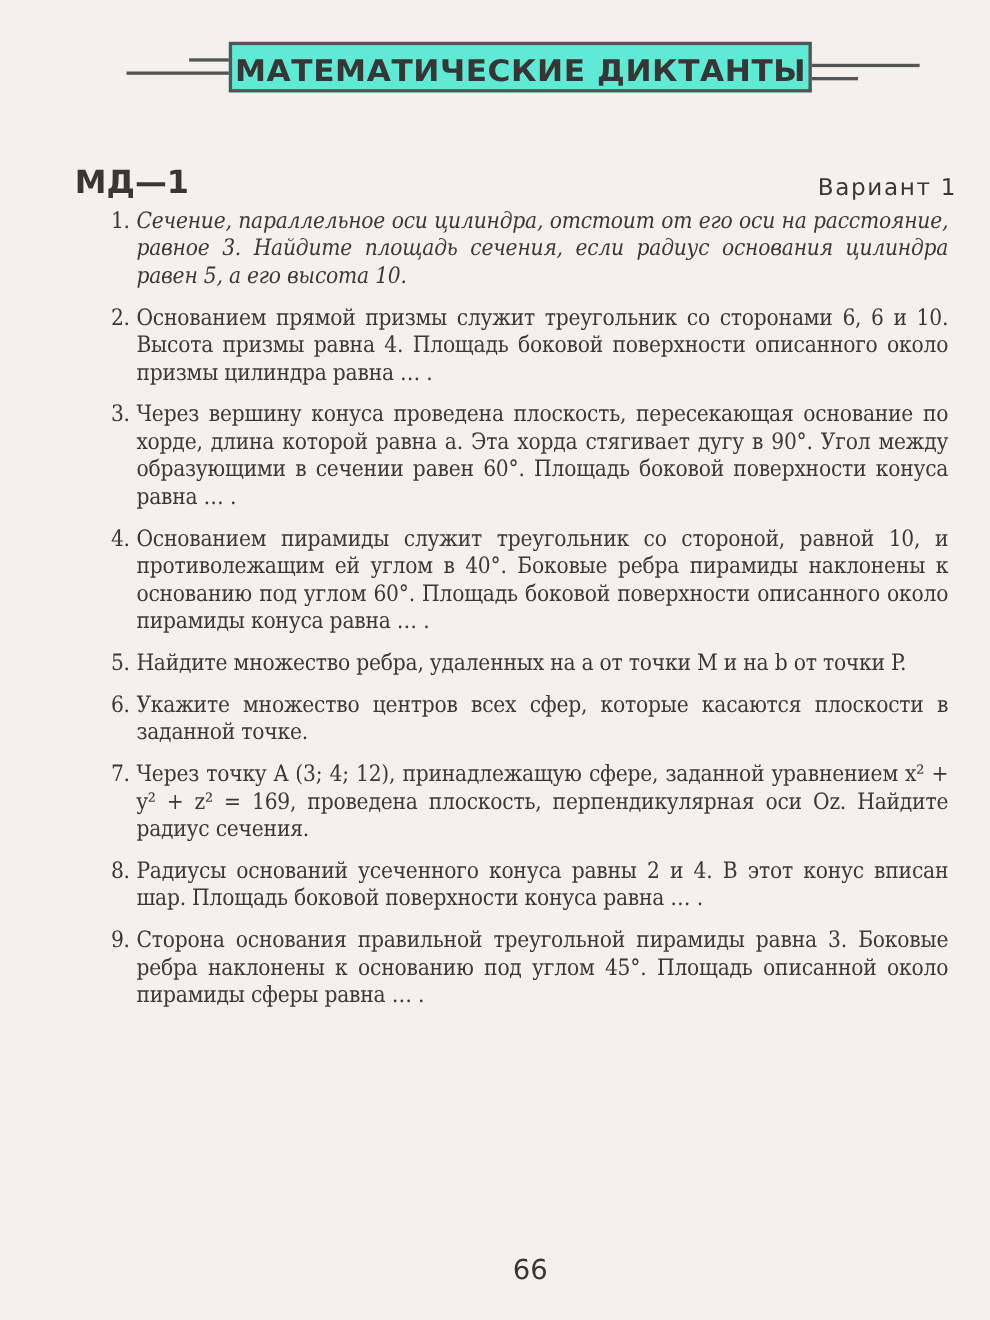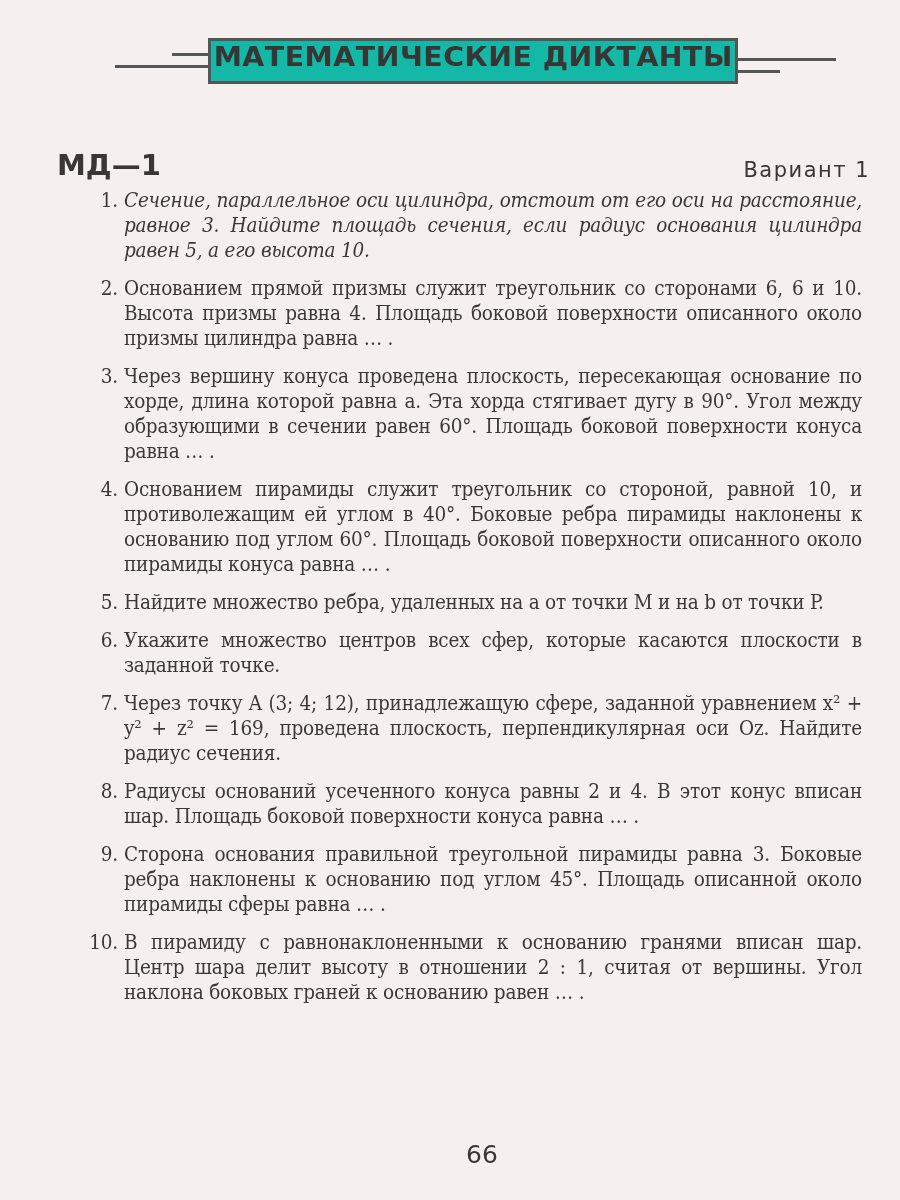--- a/index.html
+++ b/index.html
@@ -10,30 +10,30 @@
     font-family: "DejaVu Serif", "Liberation Serif", serif;
     position: relative;
   }
   .header-wrap {
     position: absolute; left: 0; top: 38px; width: 900px; height: 60px;
   }
   .hline { position: absolute; height: 3px; background: #555; }
   .header-box {
     position: absolute; left: 208px; top: 0; width: 530px; height: 46px;
     border: 3px solid #555; box-sizing: border-box;
-    display: flex; align-items: flex-start; justify-content: center;
-    background: #14b8a6;
+    display: flex; align-items: flex-end; justify-content: center;
+    background: #5eead4;
   }
   .header-title {
     font-family: "DejaVu Sans", "Liberation Sans", sans-serif;
     font-weight: 900; font-size: 27px; letter-spacing: 0.5px; color: #383535;
     transform: scaleX(1.05);
   }
   .section-row {
-    position: absolute; left: 57px; right: 30px; top: 148px; height: 40px; text-align: center;
+    position: absolute; left: 68px; right: 30px; top: 148px; height: 40px; text-align: center;
   }
   .section-code {
     position: absolute; left: 0; top: 0;
     font-family: "DejaVu Sans", "Liberation Sans", sans-serif;
     font-weight: bold; font-size: 29px; color: #3a3636;
   }
   .variant {
     position: absolute; right: 0; top: 10px;
     font-family: "DejaVu Sans", "Liberation Sans", sans-serif;
     font-weight: normal; font-size: 21px; letter-spacing: 1.5px; color: #3a3636;
@@ -109,19 +109,15 @@
     <span class="text">Через точку A (3; 4; 12), принадлежащую сфере, заданной уравнением x² + y² + z² = 169, проведена плоскость, перпендикулярная оси Oz. Найдите радиус сечения.</span>
   </li>
   <li class="problem">
     <span class="num">8.</span>
     <span class="text">Радиусы оснований усеченного конуса равны 2 и 4. В этот конус вписан шар. Площадь боковой поверхности конуса равна … .</span>
   </li>
   <li class="problem">
     <span class="num">9.</span>
     <span class="text">Сторона основания правильной треугольной пирамиды равна 3. Боковые ребра наклонены к основанию под углом 45°. Площадь описанной около пирамиды сферы равна … .</span>
   </li>
-  <li class="problem">
-    <span class="num">10.</span>
-    <span class="text">В пирамиду с равнонаклоненными к основанию гранями вписан шар. Центр шара делит высоту в отношении 2 : 1, считая от вершины. Угол наклона боковых граней к основанию равен … .</span>
-  </li>
 </ol>
 
 <div class="page-num">66</div>
 
 </body></html>

